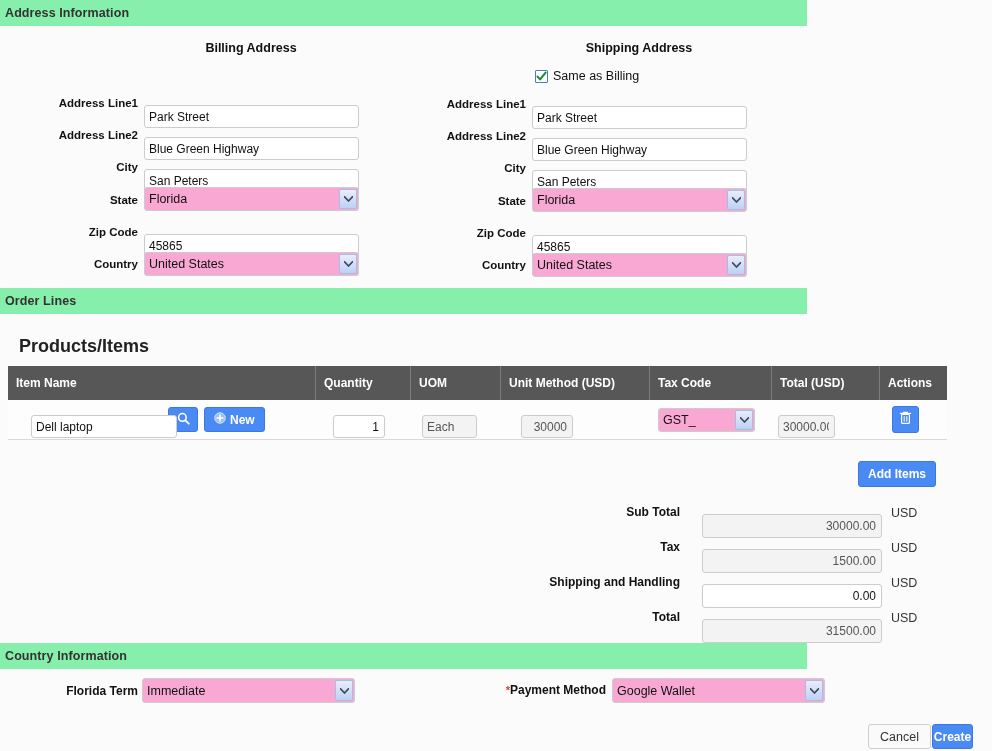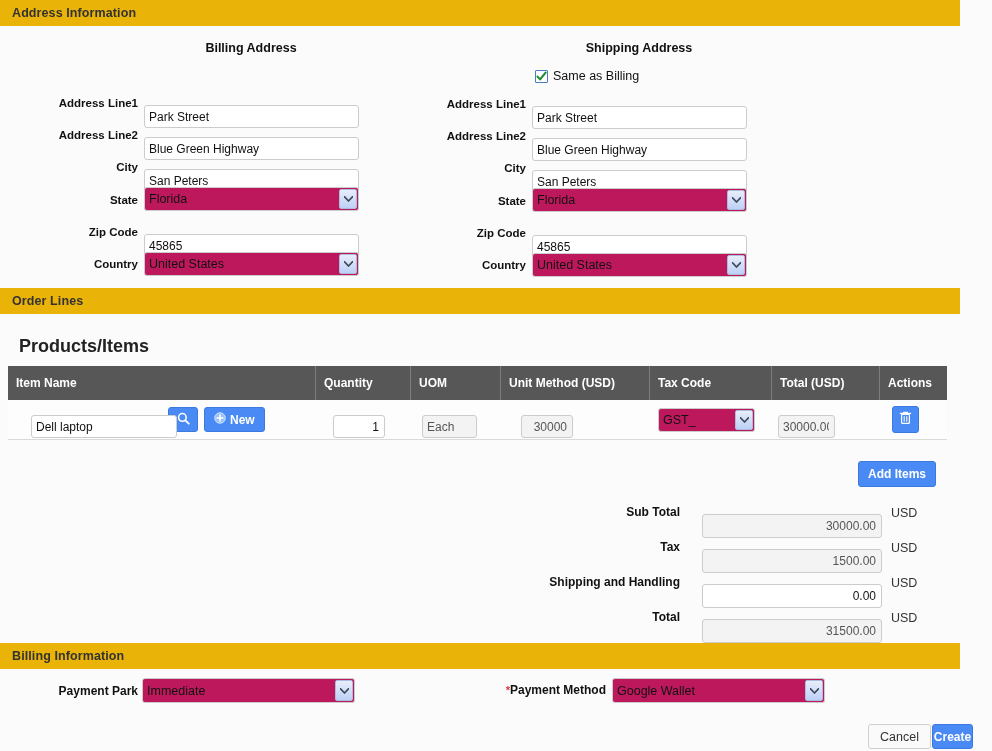--- a/index.html
+++ b/index.html
@@ -10,24 +10,24 @@
     font-family: "Liberation Sans", sans-serif;
     font-size: 12px;
     color: #222;
     overflow: hidden;
   }
   .page { position: relative; width: 992px; height: 751px; }
 
   
   .section-bar {
     position: absolute;
-    left: 0; width: 960px; height: 26px;
-    background: #eab308;
+    left: 0; width: 807px; height: 26px;
+    background: #86efac;
     display: flex; align-items: center;
-    padding-left: 12px;
+    padding-left: 5px;
   }
   .section-bar .title {
     font-size: 12.5px; font-weight: bold; color: #333;
     letter-spacing: .1px;
   }
 
   
   .lbl {
     position: absolute;
     font-weight: bold;
@@ -66,21 +66,21 @@
     margin-top: 14px;
   }
   .txt.ro { background: #f3f3f3; color: #555; }
   .txt.num { text-align: right; padding-right: 5px; }
 
   select.sel {
     position: absolute;
     height: 24px;
     border: 1px solid #ccc;
     border-radius: 3px;
-    background: #be185d;
+    background: #f9a8d4;
     font-family: "Liberation Sans", sans-serif;
     font-size: 12.5px;
     color: #111;
     padding: 0 22px 0 4px;
     -webkit-appearance: none; -moz-appearance: none; appearance: none;
     outline: none;
   }
   .selwrap { position: absolute; }
   .selwrap select.sel { position: absolute; left:0; top:0; width:100%; height:100%; }
   .selwrap .arrowbox {
@@ -355,24 +355,24 @@
 
   <div class="totals-lbl" style="left:500px; top:575px; width:180px;">Shipping and Handling</div>
   <input class="txt num" style="left: 702px; top: 570px; width: 180px; height: 24px;" value="0.00">
   <div class="cur" style="left:891px; top:576px;">USD</div>
 
   <div class="totals-lbl" style="left:520px; top:610px; width:160px;">Total</div>
   <input class="txt ro num" style="left: 702px; top: 605px; width: 180px; height: 24px;" readonly="" value="31500.00">
   <div class="cur" style="left:891px; top:611px;">USD</div>
 
   <div class="section-bar" style="top:643px;">
-    <span class="title">Billing Information</span>
-  </div>
-
-  <div class="lbl" style="left:20px; top:684px; width:118px; font-size:12px;">Payment Park</div>
+    <span class="title">Country Information</span>
+  </div>
+
+  <div class="lbl" style="left:20px; top:684px; width:118px; font-size:12px;">Florida Term</div>
   <div class="selwrap" style="left:142px; top:678px; width:213px; height:25px;">
     <select class="sel">
       <option>Immediate</option>
     </select>
     <span class="arrowbox">
       <svg width="9" height="6" viewBox="0 0 9 6">
           <path d="M0.5 0.8 L4.5 5 L8.5 0.8" fill="none" stroke="#3e4a5c" stroke-width="1.8" stroke-linecap="round" stroke-linejoin="round"></path>
         </svg>
     </span>
   </div>

